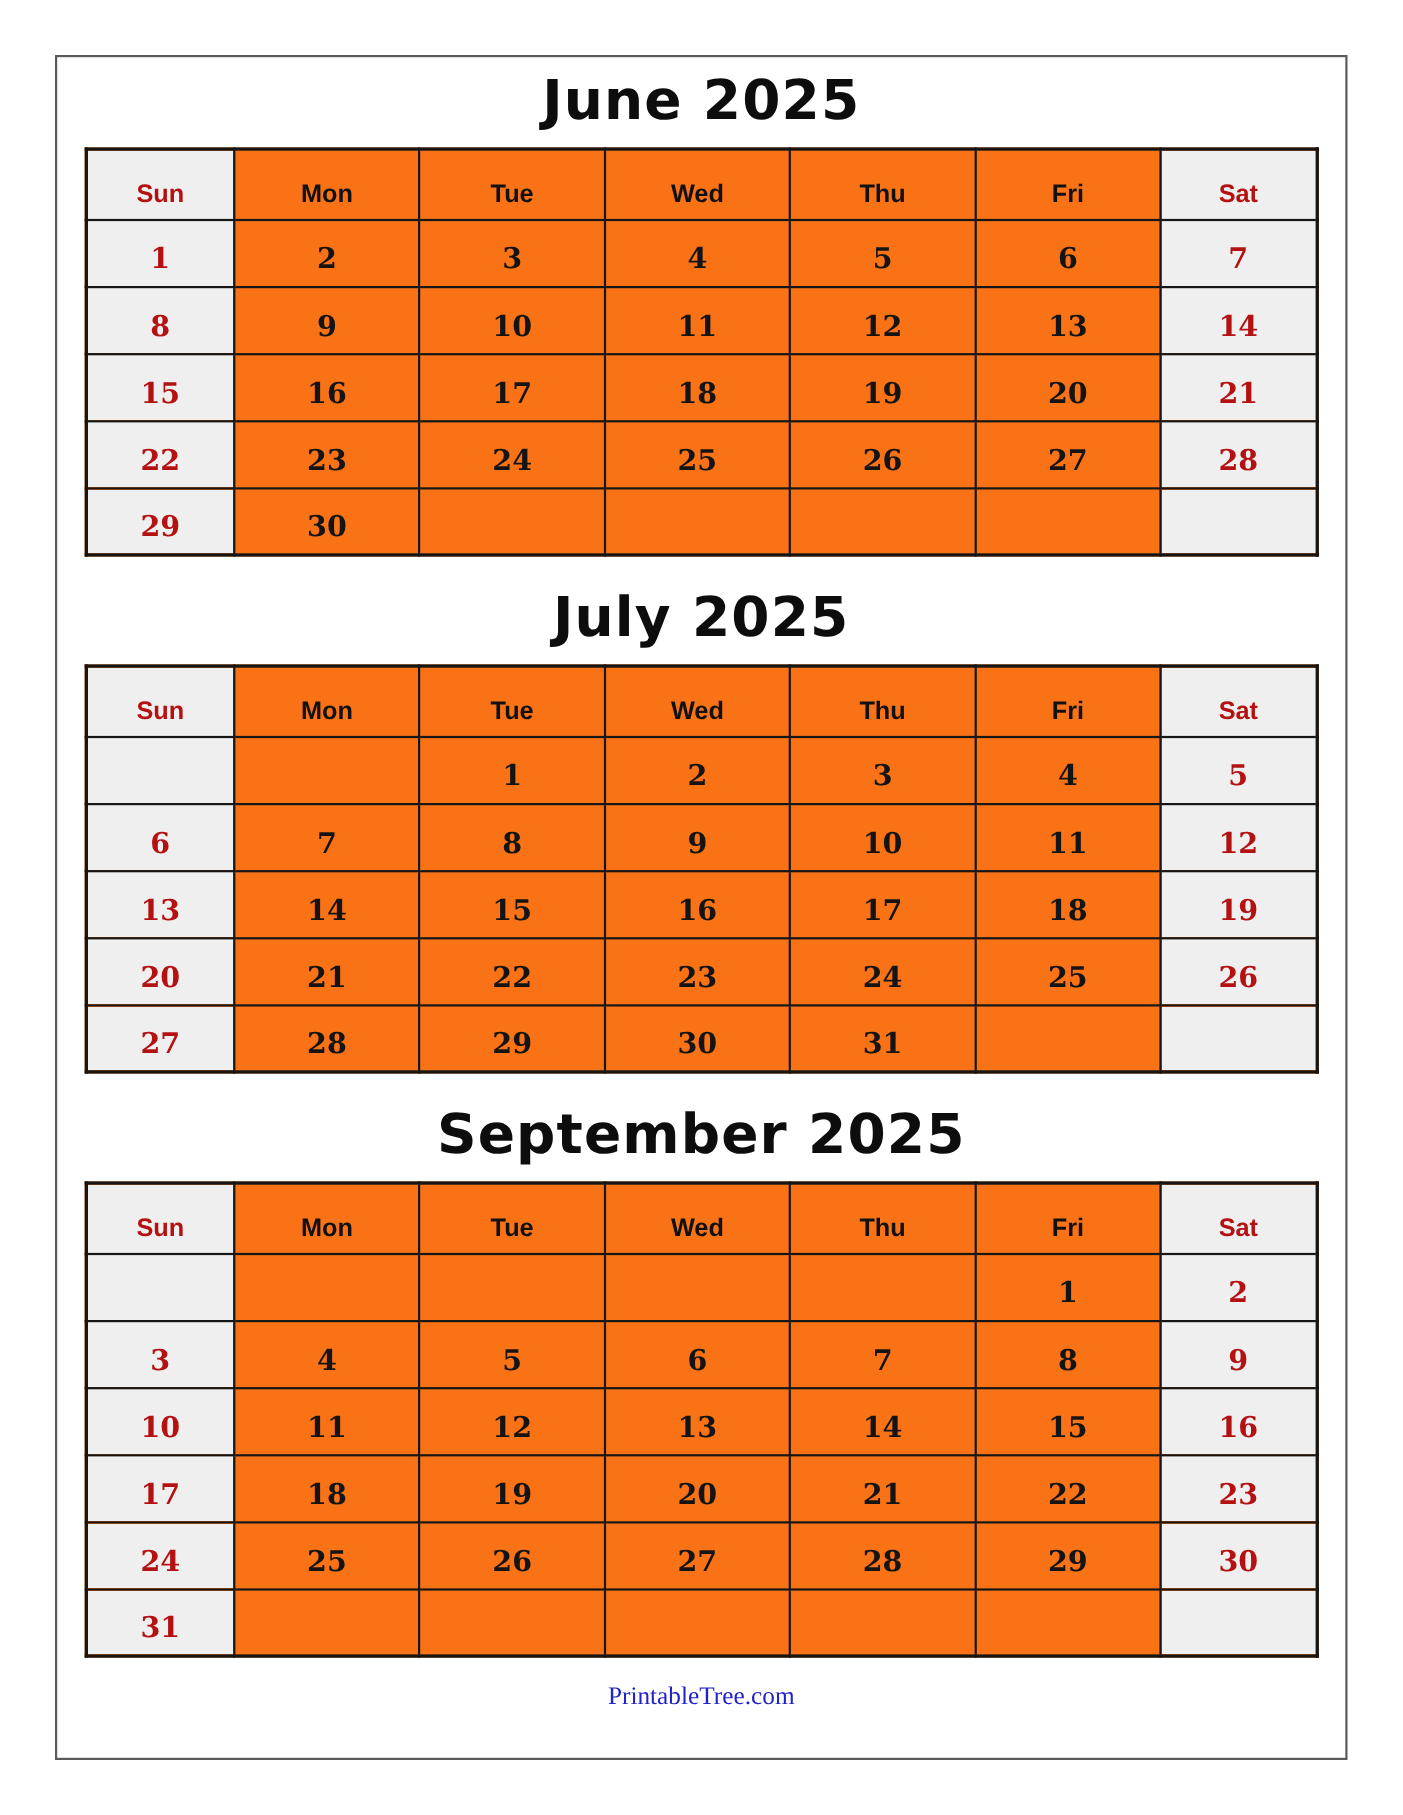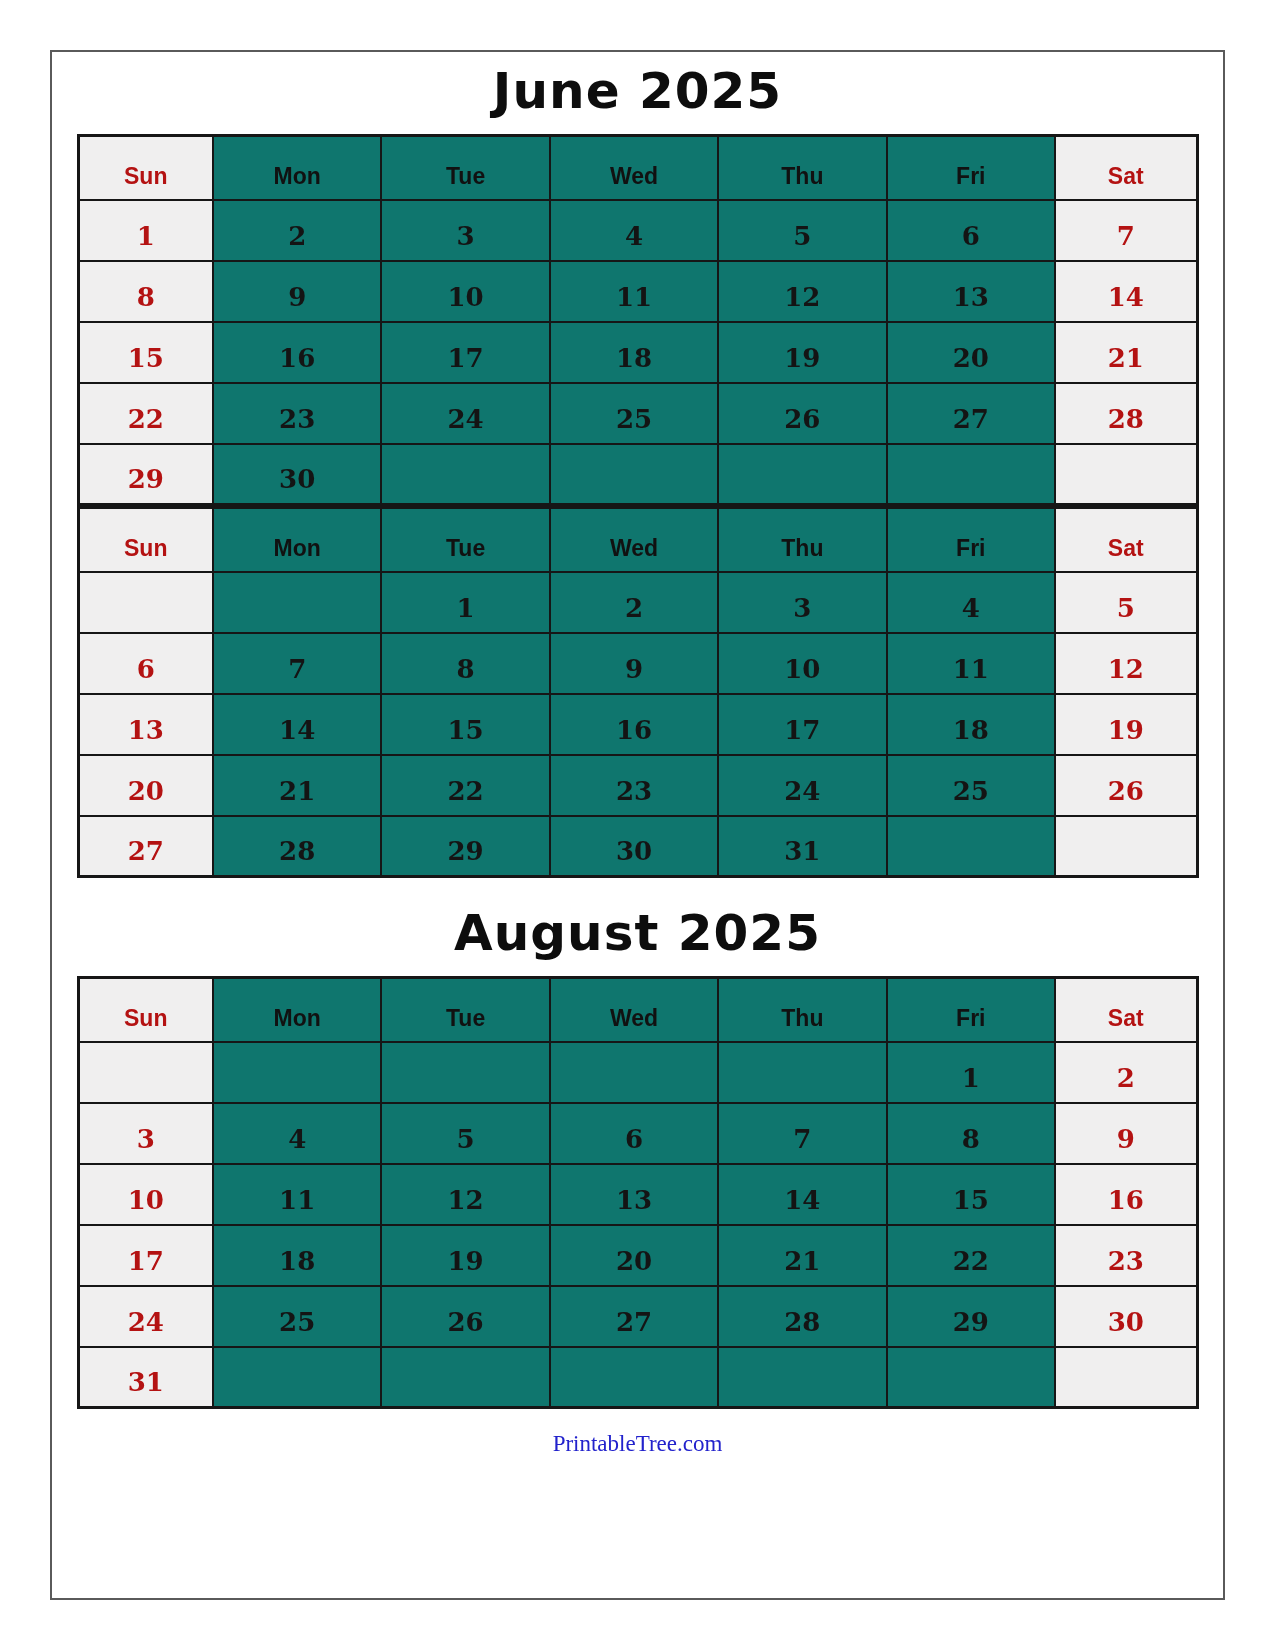--- a/index.html
+++ b/index.html
@@ -26,21 +26,21 @@
     color:#0d0d0d;
     margin:30px 0 18px 0;
   }
   .month:first-of-type .month-title{margin-top:14px;}
   table.calendar{
     border-collapse:collapse;
     table-layout:fixed;
     width:1122px;
     margin:0 auto;
     border:3px solid #161616;
-    background:#0f766e;
+    background:#f97316;
   }
   table.calendar col.col-sun{width:135px;}
   table.calendar col.col-sat{width:142px;}
   table.calendar th,
   table.calendar td{
     border:2px solid #161616;
     text-align:center;
     vertical-align:bottom;
     padding:0 0 9px 0;
     box-sizing:border-box;
@@ -151,20 +151,21 @@
             <td></td>
             <td></td>
             <td></td>
             <td class="weekend"></td>
           </tr>
         </tbody>
       </table>
   </section>
 
   <section class="month">
+    <h1 class="month-title">July 2025</h1>
     <table class="calendar">
         <colgroup>
           <col class="col-sun">
           <col>
           <col>
           <col>
           <col>
           <col>
           <col class="col-sat">
         </colgroup>
@@ -223,21 +224,21 @@
             <td>30</td>
             <td>31</td>
             <td></td>
             <td class="weekend"></td>
           </tr>
         </tbody>
       </table>
   </section>
 
   <section class="month">
-    <h1 class="month-title">August 2025</h1>
+    <h1 class="month-title">September 2025</h1>
     <table class="calendar">
         <colgroup>
           <col class="col-sun">
           <col>
           <col>
           <col>
           <col>
           <col>
           <col class="col-sat">
         </colgroup>

